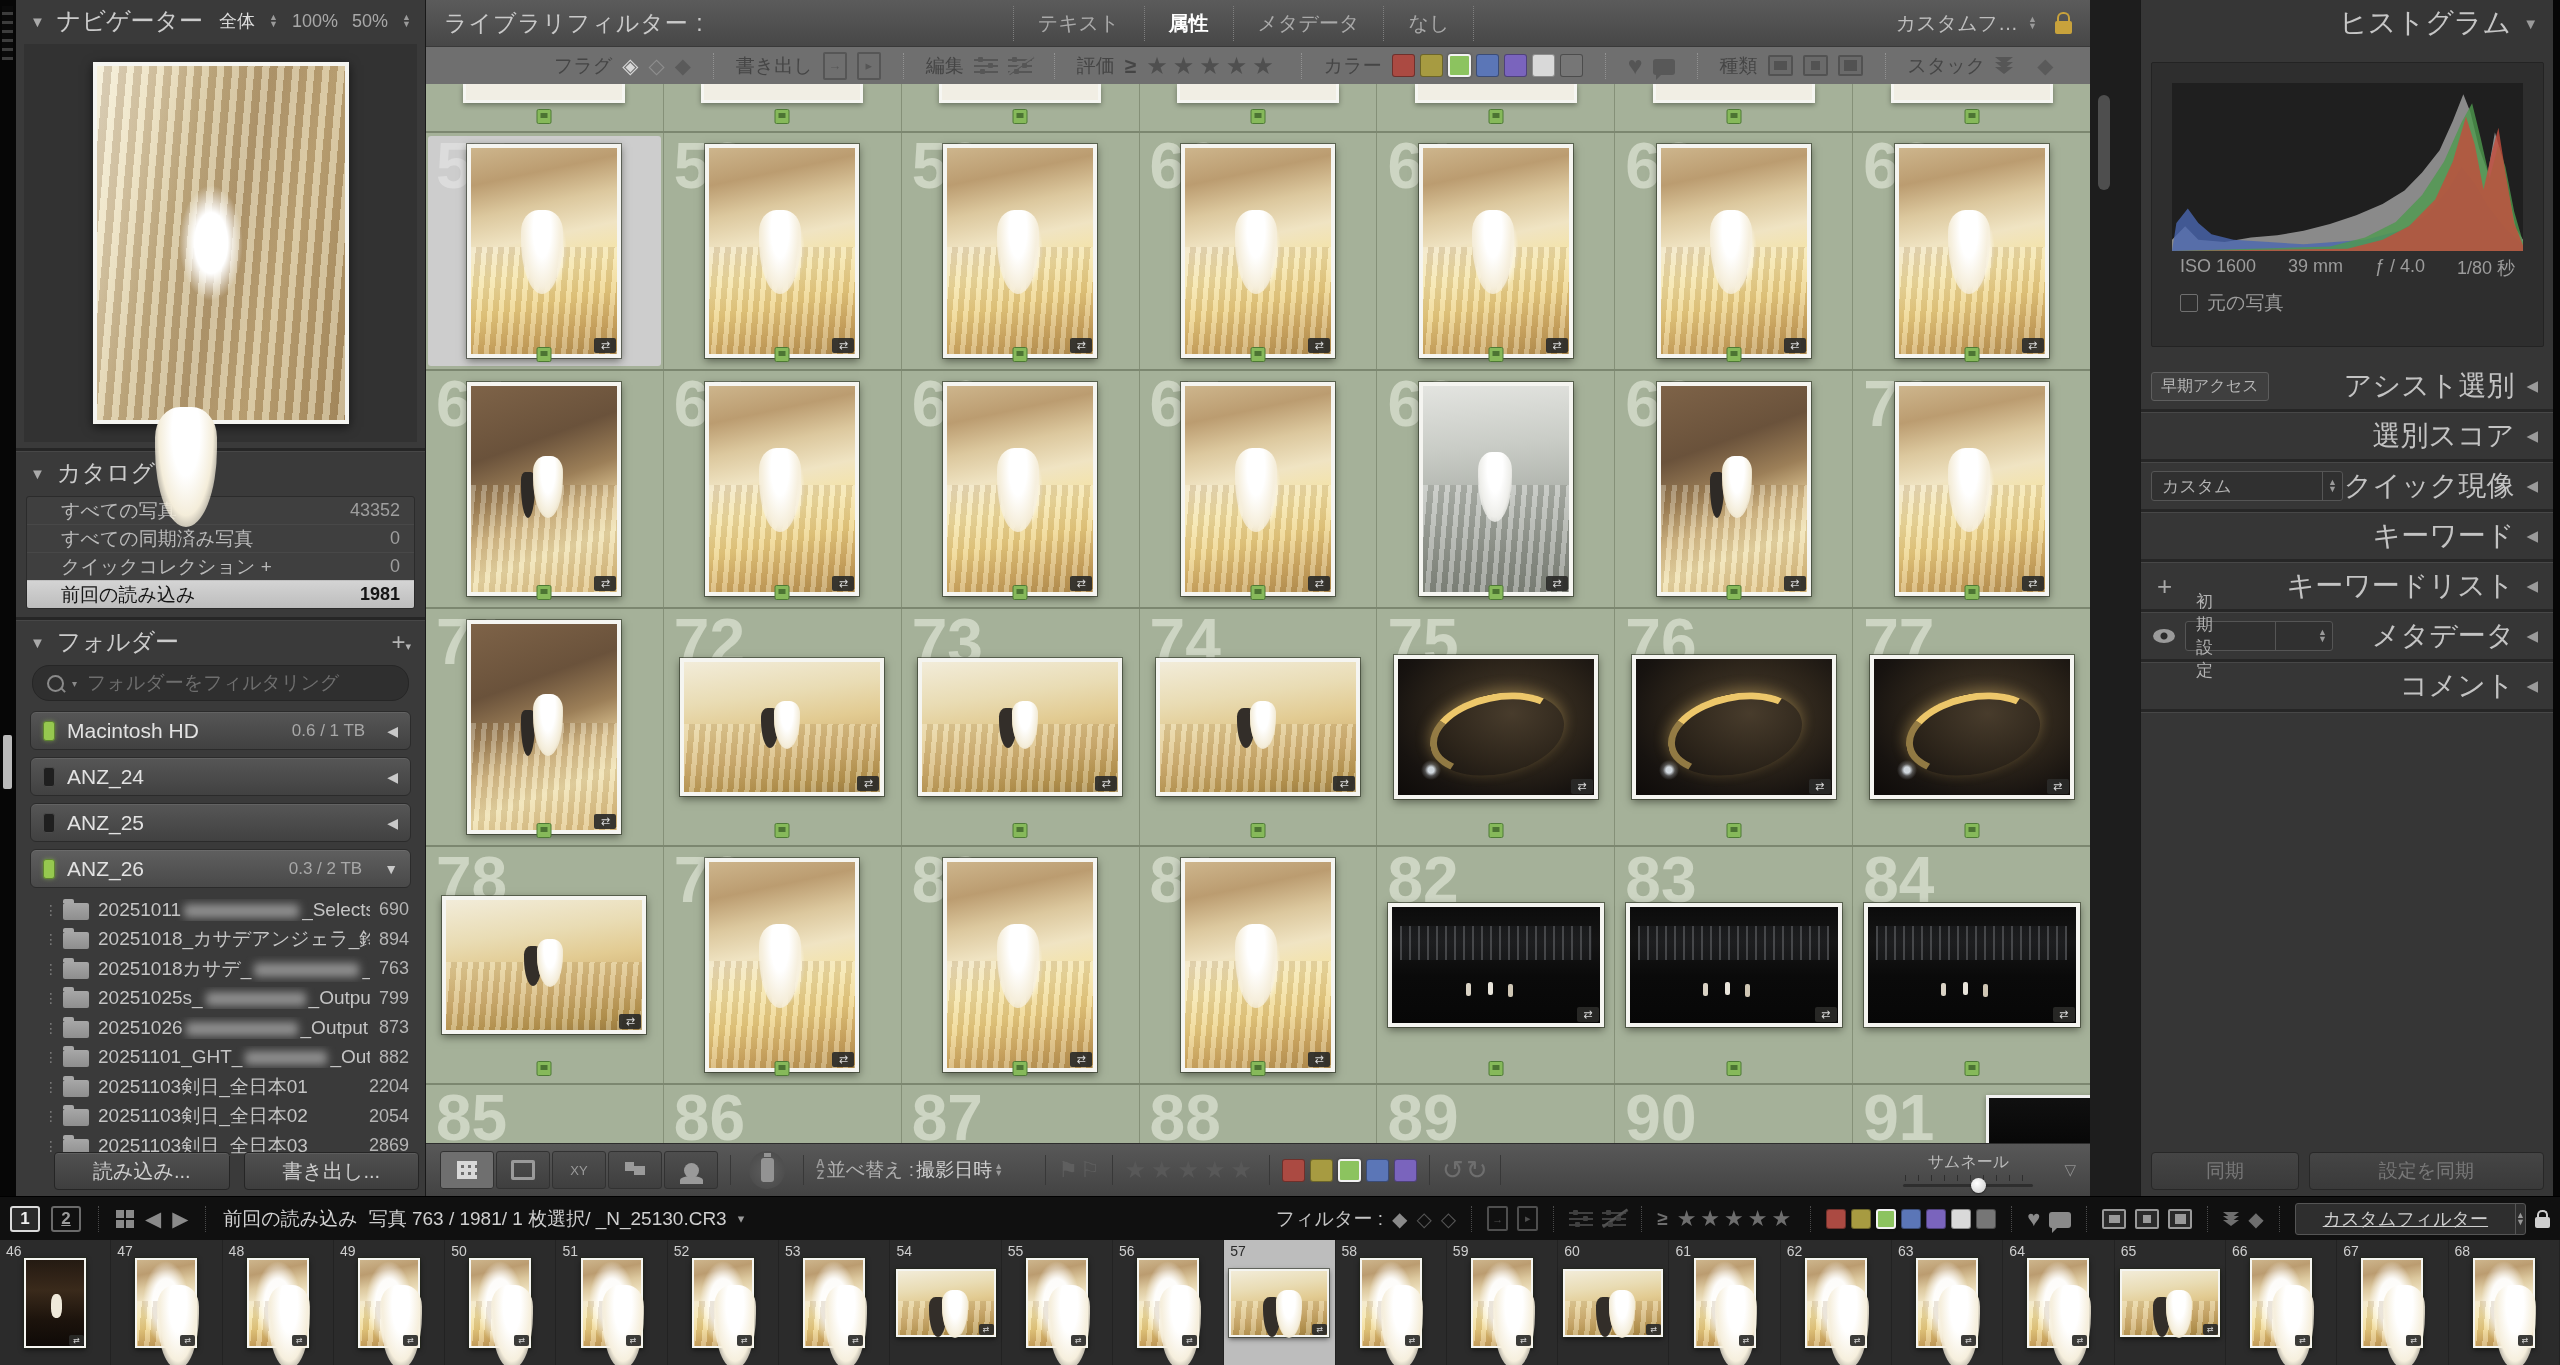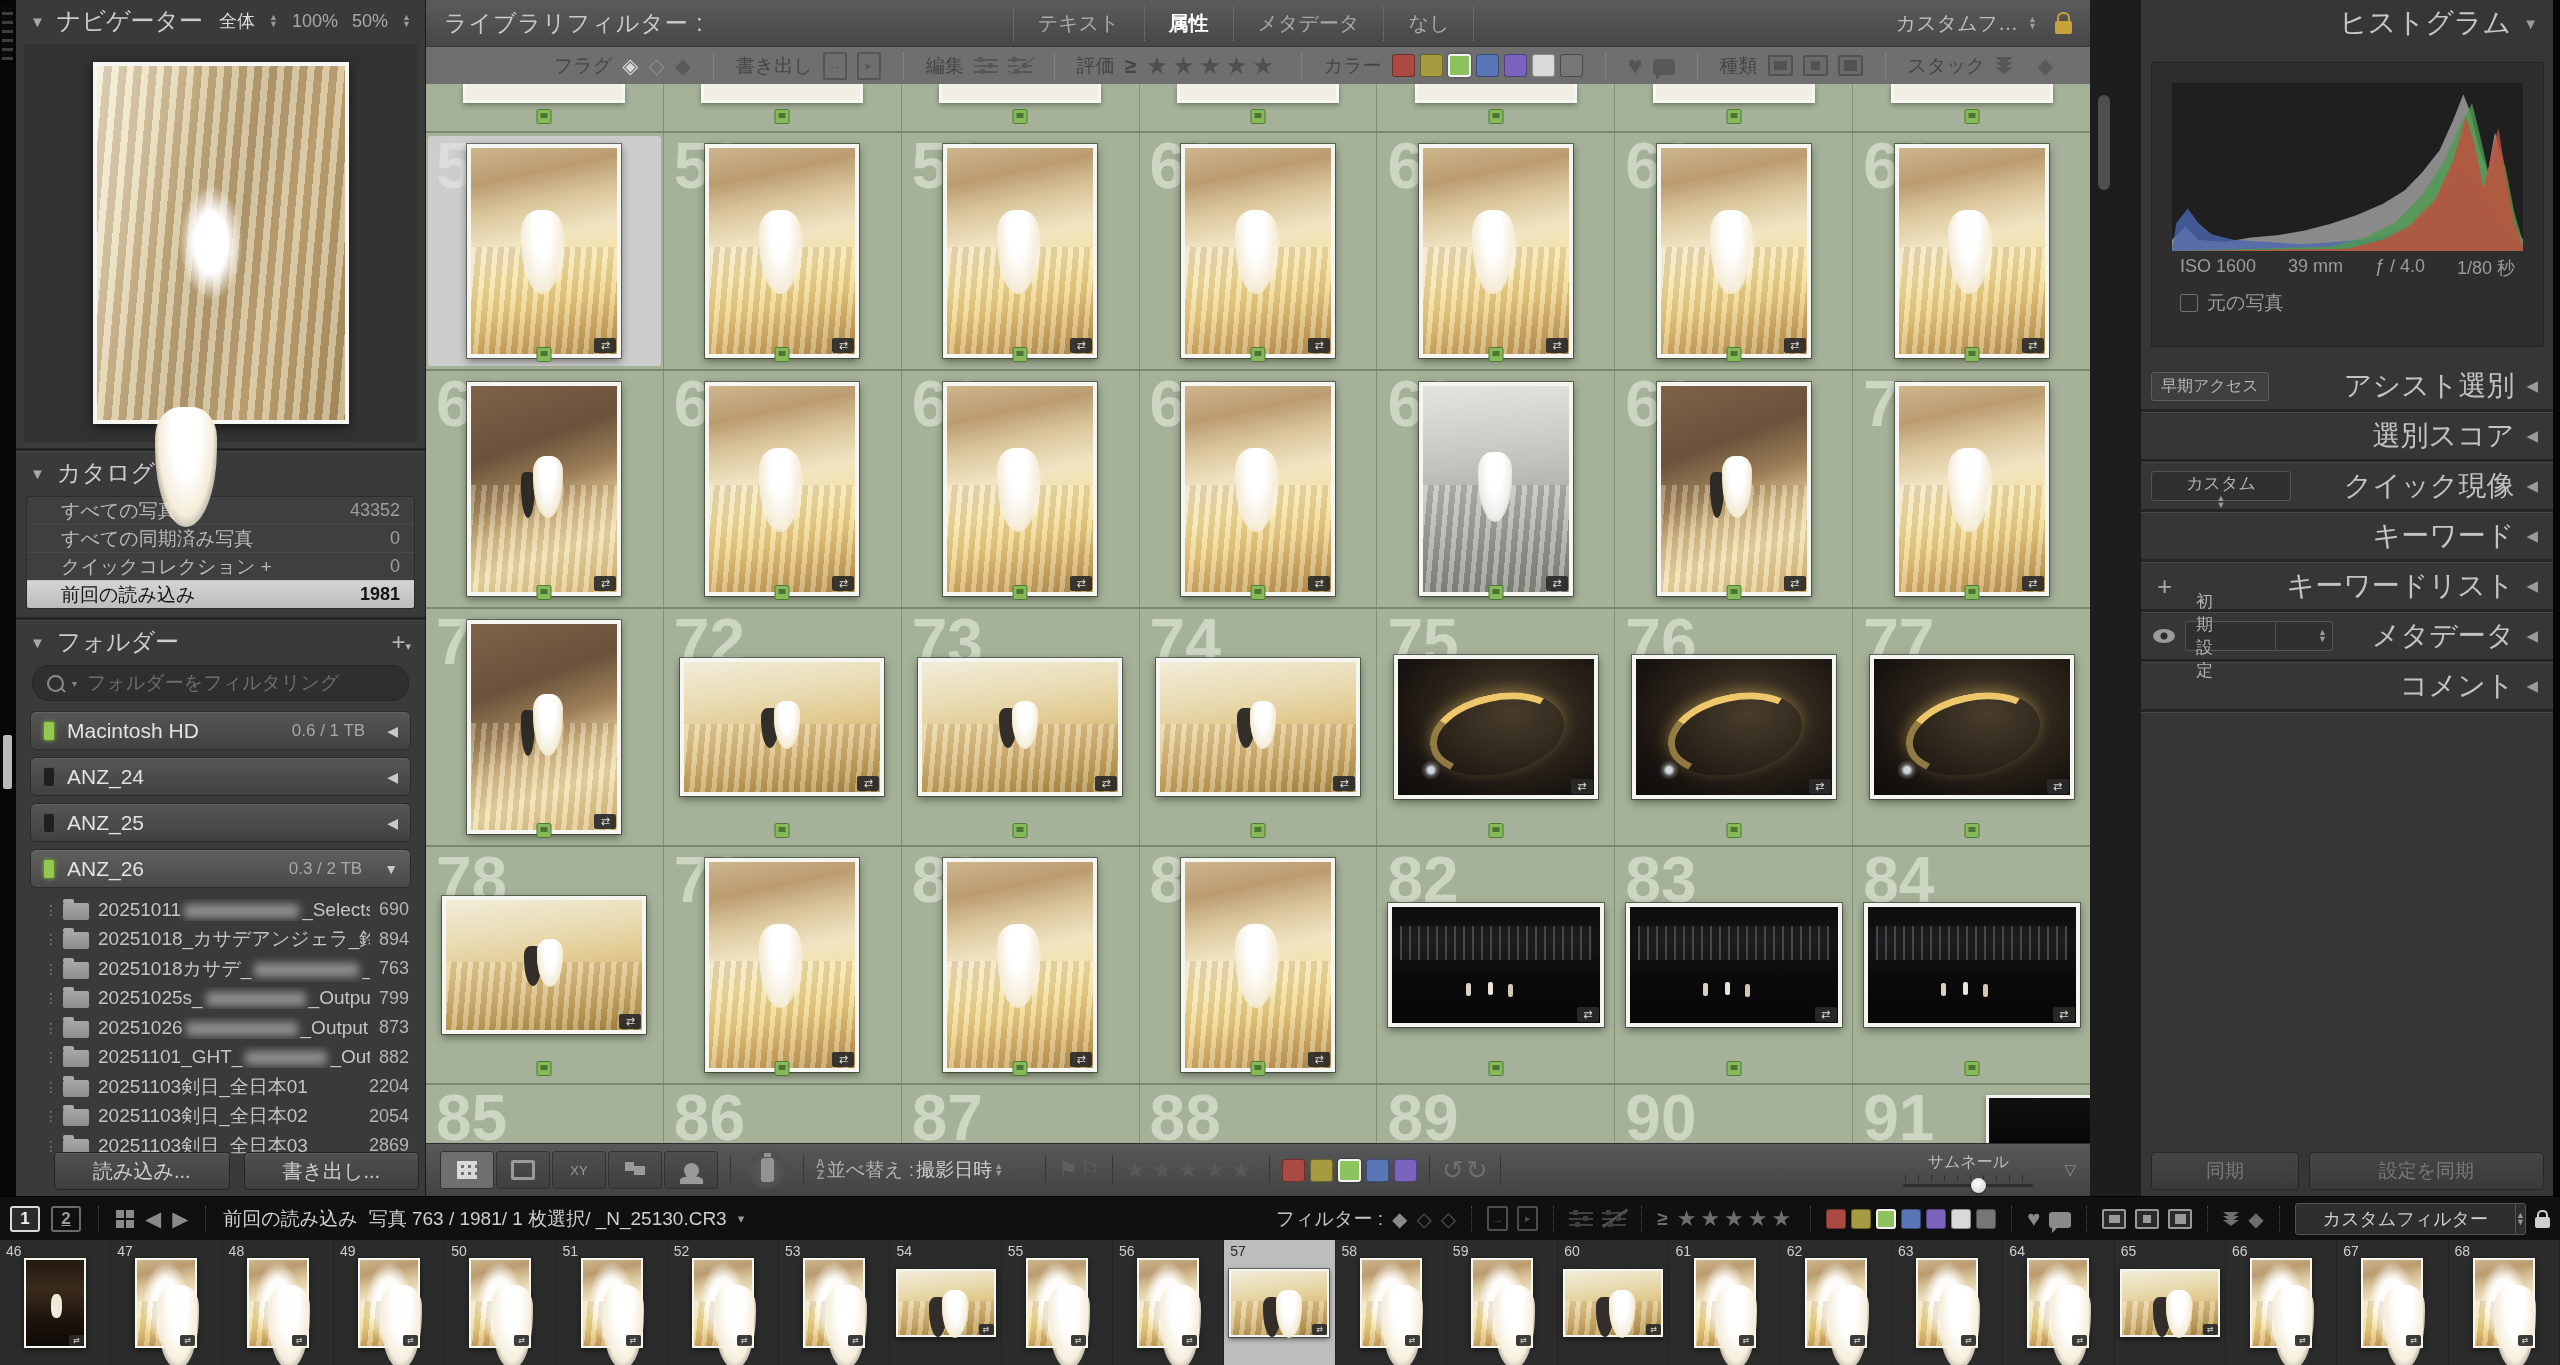--- a/index.html
+++ b/index.html
@@ -273,21 +273,21 @@
   .edit2{filter:brightness(.75);}
   .star-fs{font-size:22px;letter-spacing:4px;color:#6e6e6e;} .ge2{color:#6e6e6e;font-weight:bold;font-size:19px;}
   .chip.small{width:20px;height:20px;}
   .heart2{font-size:22px;color:#8a8a8a;} .bubble2{background:#8a8a8a;} .bubble2::after{border-top-color:#8a8a8a;border-left-color:#8a8a8a;}
   .kindbox2{width:24px;height:20px;border:2px solid #9a9a9a;background:#2a2a2a;border-radius:2px;box-sizing:border-box;
             display:flex;align-items:center;justify-content:center;}
   .kindbox2 .kin{width:11px;height:8px;background:#9a9a9a;}
   .chevd{border-top-color:#6e6e6e;border-left-width:8px;border-right-width:8px;border-top-width:6px;}
   .fsdrop{height:30px;min-width:190px;background:#2e2e2e;border:1px solid #555;border-radius:3px;
           display:flex;align-items:center;color:#cfcfcf;font-size:18px;}
-  .fsdrop .dtext{padding:0 27px;flex:1;text-align:center;} .fsdrop .dline{width:1px;height:100%;background:#555;}
+  .fsdrop .dtext{padding:0 27px;flex:1;text-align:center;text-decoration:underline;} .fsdrop .dline{width:1px;height:100%;background:#555;}
 
   
   .fscells{left:0;top:1240px;width:2560px;height:125px;background:#2b2b2b;display:flex;}
   .fcell{flex:1;position:relative;border-right:1px solid #222;display:flex;align-items:center;justify-content:center;}
   .fcell.sel{background:#bdbdbd;}
   .fidx{position:absolute;top:3px;left:6px;font-size:14px;color:#cfcfcf;z-index:3;}
   .fcell.sel .fidx{color:#2a2a2a;}
   .fph{border-width:2px;box-shadow:0 2px 5px rgba(0,0,0,.55);}
   .fs-p{width:58px !important;height:86px !important;}
   .fs-w{width:96px !important;height:64px !important;}
@@ -889,21 +889,21 @@
       <span>アシスト選別</span>
       <span class="rarr">◀</span>
     </div>
     <div class="rsep"></div>
     <div class="rrow">
       <span>選別スコア</span>
       <span class="rarr">◀</span>
     </div>
     <div class="rsep"></div>
     <div class="rrow">
-      <span class="rdrop" style="width:140px;flex-direction:column;">
+      <span class="rdrop" style="width:192px;">
         <span class="dtext">カスタム</span>
         <span class="dline"></span>
         <span class="updn">
             <span>▲</span>
             <span>▼</span>
           </span>
       </span>
       <span>クイック現像</span>
       <span class="rarr">◀</span>
     </div>

